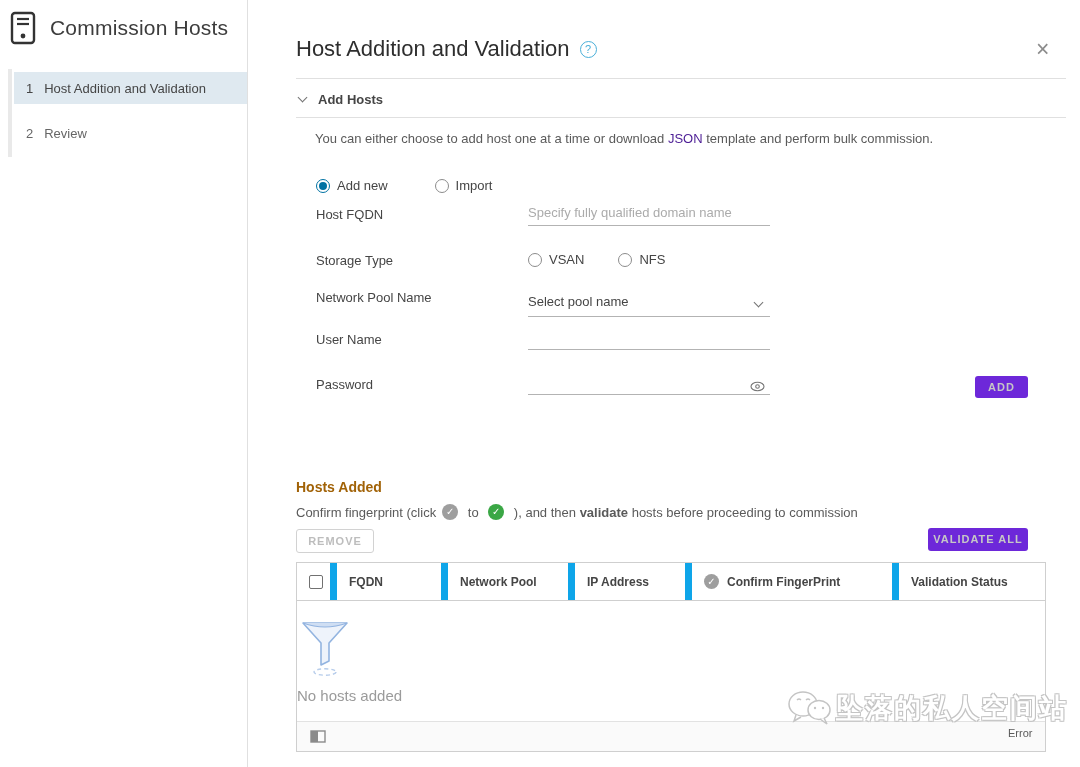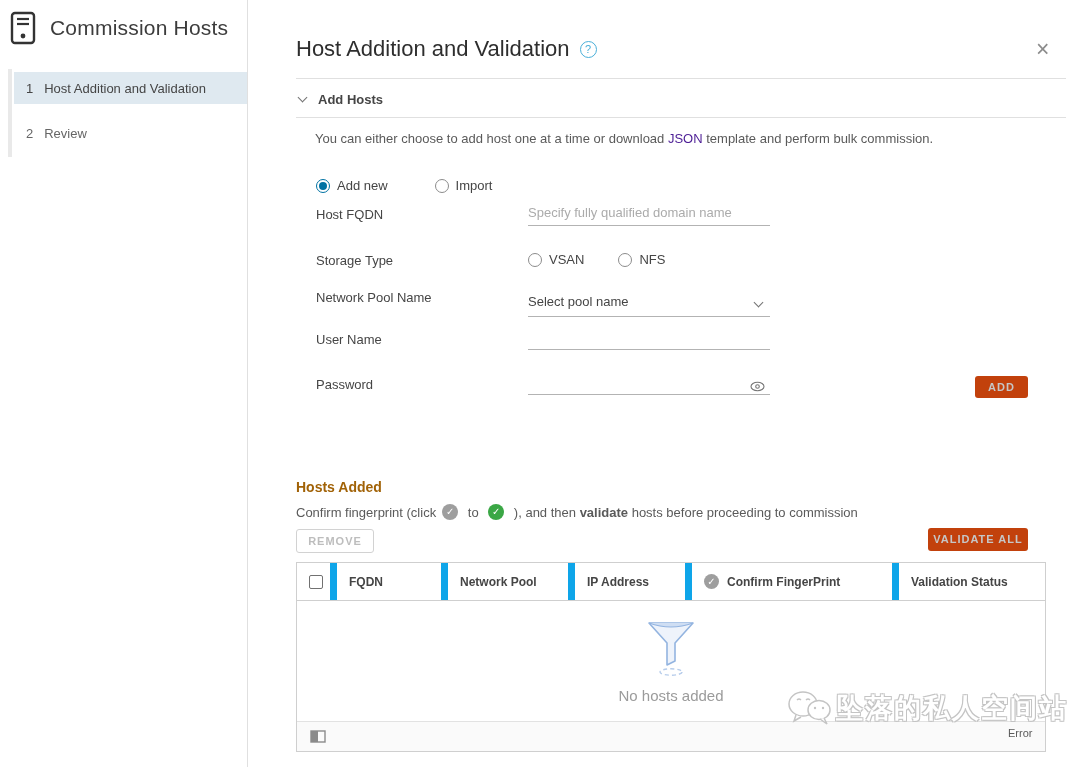--- a/index.html
+++ b/index.html
@@ -57,21 +57,21 @@
   .storage-row { position:absolute; left:528px; top:252px; display:flex; align-items:center;
                  font-size:13px; color:#454545; }
   .storage-row .rlabel { margin-left:7px; }
   .storage-row .gap { width:34px; }
   .pool-select { position:absolute; left:528px; top:292px; width:242px; border-bottom:1px solid #b3b3b3;
                  font-size:13px; color:#454545; padding:2px 0 7px 0; cursor:pointer; }
   .pool-chev { position:absolute; left:755px; top:299px; width:7px; height:7px;
                border-left:1px solid #737373; border-bottom:1px solid #737373; transform:rotate(-45deg); }
   .eye-icon { position:absolute; left:750px; top:378px; cursor:pointer; }
 
-  .btn-solid-disabled { position:absolute; background:#c2410c; color:#c6c6c6; font-size:11px;
+  .btn-solid-disabled { position:absolute; background:#6d28d9; color:#c6c6c6; font-size:11px;
         font-weight:600; letter-spacing:1px; text-align:center; border-radius:3px; cursor:default; }
   .add-btn { left:975px; top:376px; width:53px; height:22px; line-height:22px; }
   .validate-btn { left:928px; top:528px; width:100px; height:23px; line-height:23px; }
   .remove-btn { position:absolute; left:296px; top:529px; width:78px; height:24px; border:1px solid #d2d2d2;
         border-radius:3px; background:#fff; color:#bdbdbd; font-size:11px; font-weight:600;
         letter-spacing:1px; text-align:center; line-height:22px; cursor:default; }
 
   
   .hosts-title { position:absolute; left:296px; top:479px; font-size:14px; font-weight:700; color:#a16207; }
   .hint-row { position:absolute; left:296px; top:504px; display:flex; align-items:center;
@@ -90,21 +90,21 @@
   .th { display:flex; align-items:center; padding-left:12px; font-size:12px; font-weight:700;
         color:#454545; border-right:7px solid #0ea5e9; }
   .th:last-child { border-right:none; }
   .th-cb { width:40px; } .th-fqdn { width:111px; } .th-np { width:127px; }
   .th-ip { width:117px; } .th-fp { width:207px; font-weight:400; } .th-vs { flex:1; }
   .cb { width:14px; height:14px; border:1px solid #717171; border-radius:2px; background:#fff; cursor:pointer; }
   .th-fp .check-circle { margin:0 8px 0 0; width:15px; height:15px; line-height:15px; }
   .th-fp .fp-text { font-weight:700; }
 
   .tbody-empty { position:absolute; left:0; right:0; top:38px; bottom:30px; display:flex;
-                 flex-direction:column; align-items:center; justify-content:center; }
+                 flex-direction:column; align-items:flex-start; justify-content:center; }
   .empty-msg { font-size:15px; color:#9b9b9b; margin-top:10px; }
 
   .tfoot { position:absolute; left:0; right:0; bottom:0; height:30px; background:#fafafa;
            border-top:1px solid #e2e2e2; display:flex; align-items:center; padding-left:13px; }
 
   .error-label { position:absolute; left:1008px; top:727px; font-size:11px; color:#5a5a5a; }
 
   
   .watermark { position:absolute; left:786px; top:688px; display:flex; align-items:center;
                z-index:5; pointer-events:none; }

